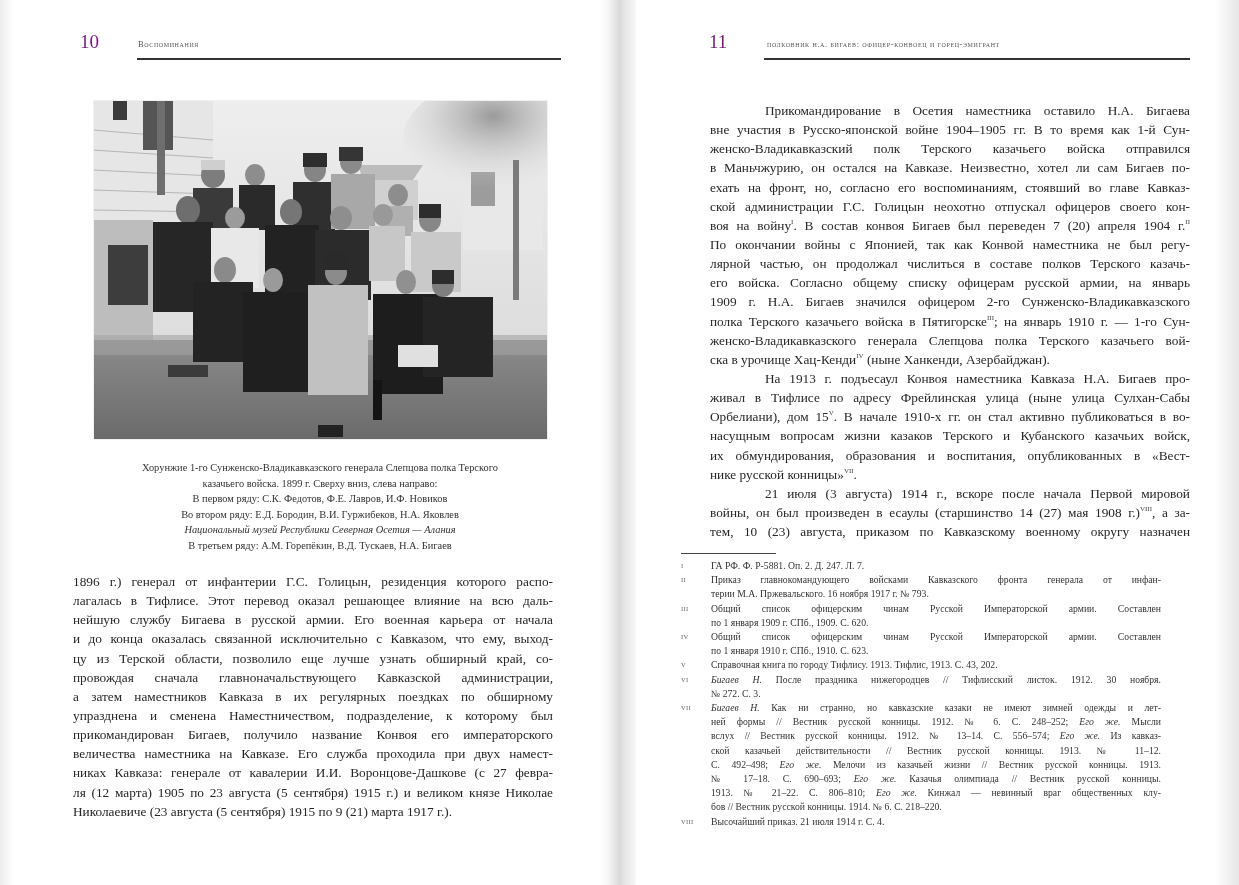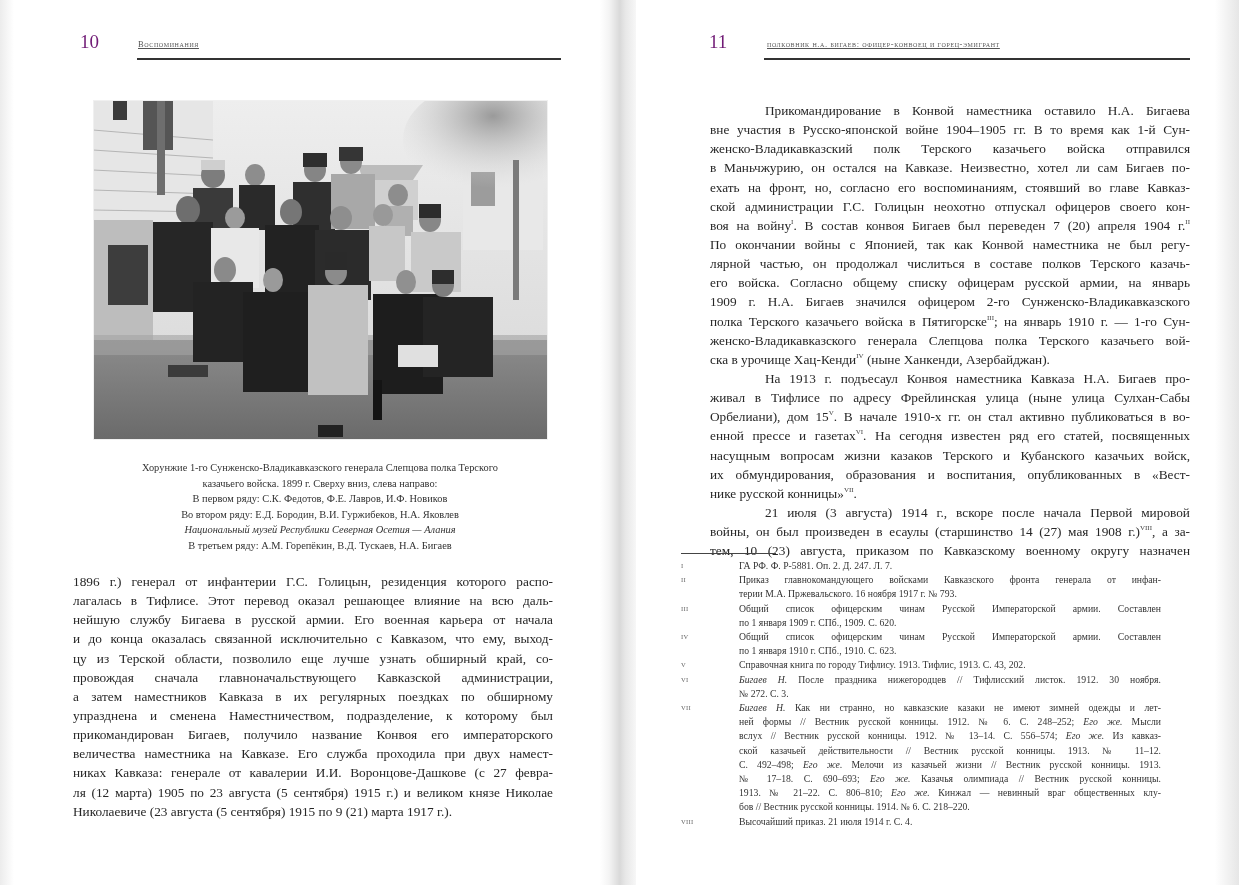--- a/index.html
+++ b/index.html
@@ -27,21 +27,20 @@
     background: linear-gradient(to left, #e6e6e6, #ffffff);
   }
   .page-number {
     position: absolute; top: 31px; font-size: 19px; color: #701a75;
     font-family: "Liberation Serif", serif;
   }
   .running-head {
     position: absolute; top: 39px; font-size: 8.5px; letter-spacing: 0.6px;
     color: #555; font-variant: small-caps; text-transform: lowercase;
     font-family: "Liberation Serif", serif;
-    text-decoration: underline;
   }
   .running-head.caps { text-transform: none; }
   .head-rule { position: absolute; top: 58px; height: 2px; background: #333; }
 
   
   .pl-num { left: 80px; }
   .pl-head { left: 138px; }
   .pl-rule { left: 137px; width: 424px; }
 
   .photo {
@@ -76,21 +75,21 @@
 
   .fn-rule { position: absolute; left: 681px; top: 553px; width: 95px; height: 1px; background: #444; }
   .footnotes {
     position: absolute; left: 681px; top: 559px; width: 480px;
     font-size: 9.7px; line-height: 14.2px; color: #333;
   }
   .footnote { position: relative; padding-left: 30px; margin-bottom: 0px; }
   .footnote .marker {
     position: absolute; left: 0; top: 0; font-size: 6.5px; color: #666; letter-spacing: 0.3px;
   }
-  .footnote .ln { display: block; white-space: nowrap; text-align: justify; text-align-last: justify; margin-left: 28px; }
+  .footnote .ln { display: block; white-space: nowrap; text-align: justify; text-align-last: justify; }
   .footnote .ln.last { text-align-last: left; }
   .footnote i { font-style: italic; }
 </style>
 </head>
 <body>
 
 <div class="spread">
 
   <div class="page page-left">
     <div class="edge-left"></div>
@@ -224,38 +223,37 @@
   <div class="gutter"></div>
 
   <div class="page page-right">
     <div class="edge-right"></div>
   </div>
   <div class="page-number pr-num">11</div>
   <div class="running-head pr-head">Полковник Н.А. Бигаев: офицер-конвоец и горец-эмигрант</div>
   <div class="head-rule pr-rule"></div>
 
   <div class="body-text pr-body" id="right-body">
-      <span class="ln indent">Прикомандирование в Конвой наместника оставило Н.А. Бигаева</span>
+      <span class="ln indent">Прикомандирование в Осетия наместника оставило Н.А. Бигаева</span>
       <span class="ln">вне участия в Русско-японской войне 1904–1905 гг. В то время как 1-й Сун-</span>
       <span class="ln">женско-Владикавказский полк Терского казачьего войска отправился</span>
       <span class="ln">в Маньчжурию, он остался на Кавказе. Неизвестно, хотел ли сам Бигаев по-</span>
       <span class="ln">ехать на фронт, но, согласно его воспоминаниям, стоявший во главе Кавказ-</span>
       <span class="ln">ской администрации Г.С. Голицын неохотно отпускал офицеров своего кон-</span>
       <span class="ln">воя на войну<sup class="fn">I</sup>. В состав конвоя Бигаев был переведен 7 (20) апреля 1904 г.<sup class="fn">II</sup></span>
       <span class="ln">По окончании войны с Японией, так как Конвой наместника не был регу-</span>
       <span class="ln">лярной частью, он продолжал числиться в составе полков Терского казачь-</span>
       <span class="ln">его войска. Согласно общему списку офицерам русской армии, на январь</span>
       <span class="ln">1909 г. Н.А. Бигаев значился офицером 2-го Сунженско-Владикавказского</span>
       <span class="ln">полка Терского казачьего войска в Пятигорске<sup class="fn">III</sup>; на январь 1910 г. — 1-го Сун-</span>
       <span class="ln">женско-Владикавказского генерала Слепцова полка Терского казачьего вой-</span>
       <span class="ln last">ска в урочище Хац-Кенди<sup class="fn">IV</sup> (ныне Ханкенди, Азербайджан).</span>
       <span class="ln indent">На 1913 г. подъесаул Конвоя наместника Кавказа Н.А. Бигаев про-</span>
       <span class="ln">живал в Тифлисе по адресу Фрейлинская улица (ныне улица Сулхан-Сабы</span>
       <span class="ln">Орбелиани), дом 15<sup class="fn">V</sup>. В начале 1910-х гг. он стал активно публиковаться в во-</span>
-      <span class="ln">енной прессе и газетах<sup class="fn">VI</sup>. На сегодня известен ряд его статей, посвященных</span>
       <span class="ln">насущным вопросам жизни казаков Терского и Кубанского казачьих войск,</span>
       <span class="ln">их обмундирования, образования и воспитания, опубликованных в «Вест-</span>
       <span class="ln last">нике русской конницы»<sup class="fn">VII</sup>.</span>
       <span class="ln indent">21 июля (3 августа) 1914 г., вскоре после начала Первой мировой</span>
       <span class="ln">войны, он был произведен в есаулы (старшинство 14 (27) мая 1908 г.)<sup class="fn">VIII</sup>, а за-</span>
       <span class="ln">тем, 10 (23) августа, приказом по Кавказскому военному округу назначен</span>
     </div>
 
   <div class="fn-rule"></div>
   <div class="footnotes" id="footnotes">

